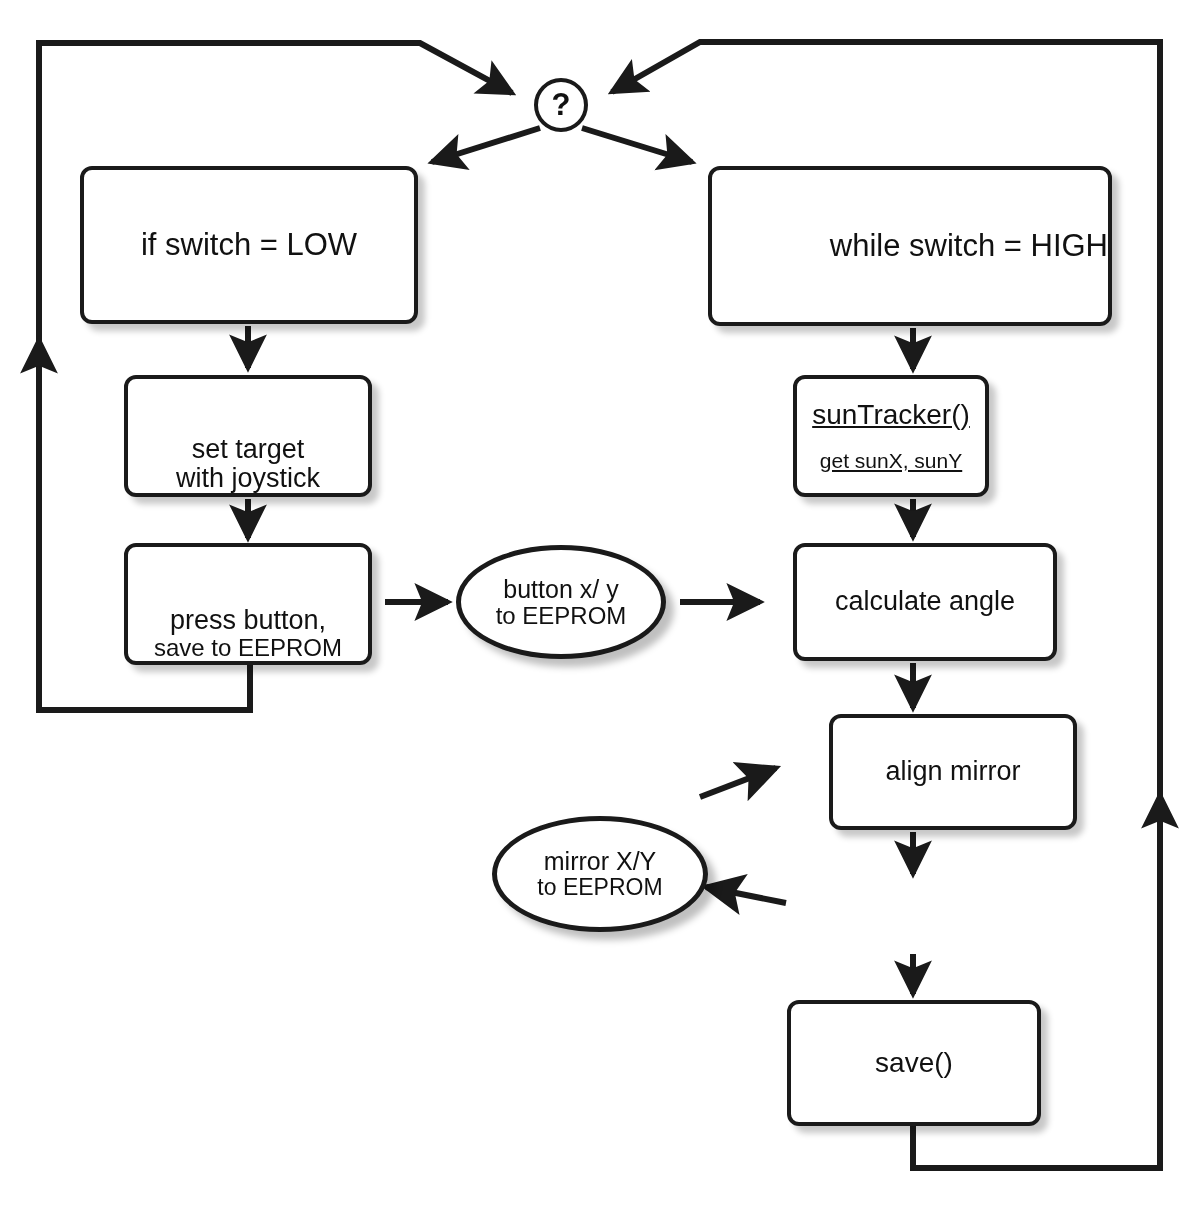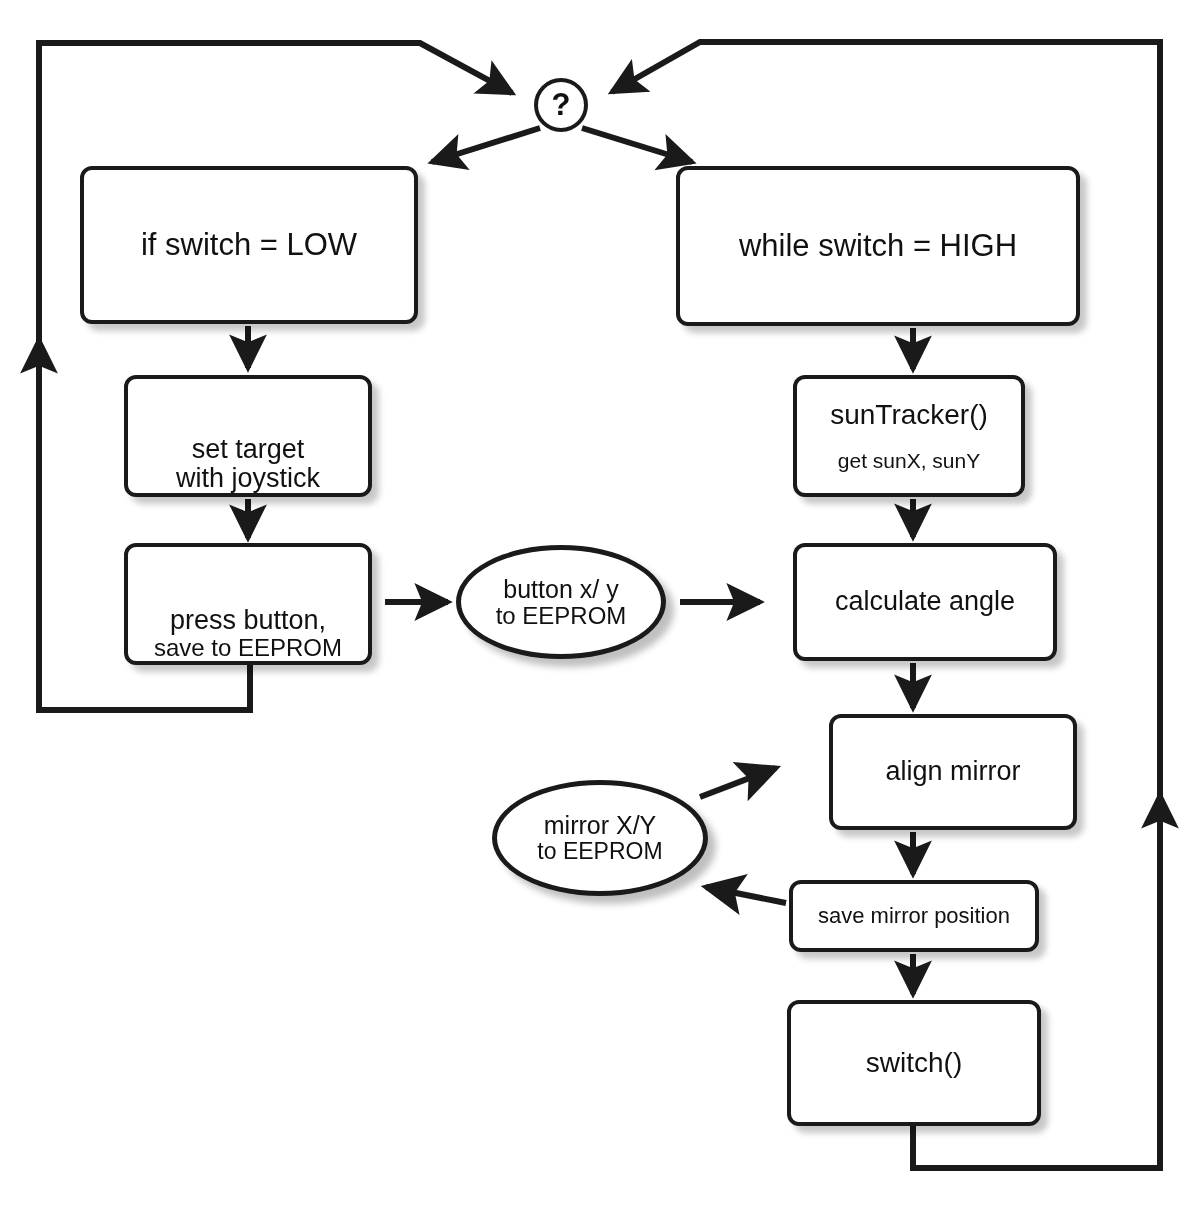--- a/index.html
+++ b/index.html
@@ -57,37 +57,39 @@
   #node-question {
     left: 534px; top: 78px; width: 54px; height: 54px;
     font-size: 31px; font-weight: 700;
     z-index: 5;
   }
   #node-if-switch {
     left: 80px; top: 166px; width: 338px; height: 158px;
     font-size: 31px;
   }
   #node-while-switch {
-    left: 676px; top: 166px; width: 404px; height: 160px;
+    left: 708px; top: 166px; width: 404px; height: 160px;
     font-size: 31px;
+    align-items: flex-end;
   }
   #node-set-target {
     left: 124px; top: 375px; width: 248px; height: 122px;
     font-size: 27px;
     justify-content: flex-end;
   }
   #node-press-button {
     left: 124px; top: 543px; width: 248px; height: 122px;
     font-size: 27px;
     justify-content: flex-end;
   }
   #node-press-button .line2 { font-size: 24px; }
   #node-suntracker {
-    left: 793px; top: 375px; width: 232px; height: 122px;
+    left: 793px; top: 375px; width: 196px; height: 122px;
     font-size: 28px;
+    text-decoration: underline;
   }
   #node-suntracker .line2 { font-size: 21px; margin-top: 20px; }
   #node-calc-angle {
     left: 793px; top: 543px; width: 264px; height: 118px;
     font-size: 27px;
   }
   #node-align-mirror {
     left: 793px; top: 714px; width: 248px; height: 116px;
     font-size: 27px;
     margin-left: 36px;
@@ -99,21 +101,21 @@
   #node-sleep {
     left: 787px; top: 1000px; width: 254px; height: 126px;
     font-size: 28px;
   }
   #node-target-ellipse {
     left: 456px; top: 545px; width: 210px; height: 114px;
     font-size: 25px;
   }
   #node-target-ellipse .line2 { font-size: 24px; }
   #node-mirror-ellipse {
-    left: 492px; top: 780px; width: 216px; height: 116px;
+    left: 492px; top: 816px; width: 216px; height: 116px;
     font-size: 25px;
   }
   #node-mirror-ellipse .line2 { font-size: 23px; }
 </style>
 </head>
 <body>
 
 <div id="canvas">
 
   <svg class="edges" viewBox="0 0 1200 1215" xmlns="http://www.w3.org/2000/svg">
@@ -187,26 +189,23 @@
   </div>
 
   <div class="node rrect" id="node-calc-angle">
     <span class="line1">calculate angle</span>
   </div>
 
   <div class="node rrect" id="node-align-mirror">
     <span class="line1">align mirror</span>
   </div>
 
-  <div class="node rrect" id="node-save-mirror">
-    <span class="line1">save mirror position</span>
-  </div>
 
   <div class="node rrect" id="node-sleep">
-    <span class="line1">switch()</span>
+    <span class="line1">save()</span>
   </div>
 
   <div class="node ellipse" id="node-target-ellipse">
     <span class="line1">button x/ y</span>
     <span class="line2">to EEPROM</span>
   </div>
 
   <div class="node ellipse" id="node-mirror-ellipse">
     <span class="line1">mirror X/Y</span>
     <span class="line2">to EEPROM</span>

